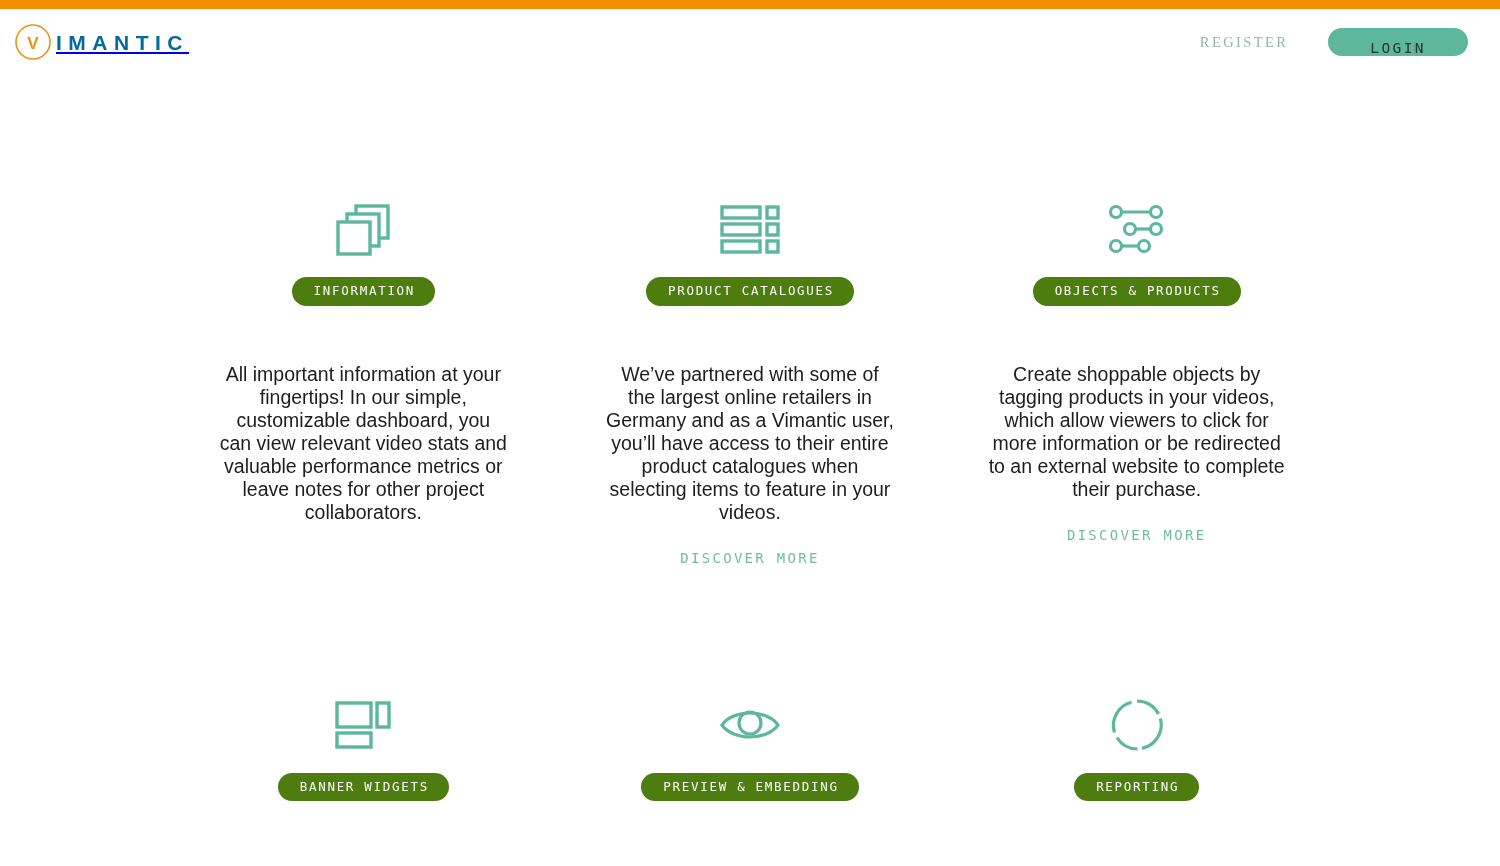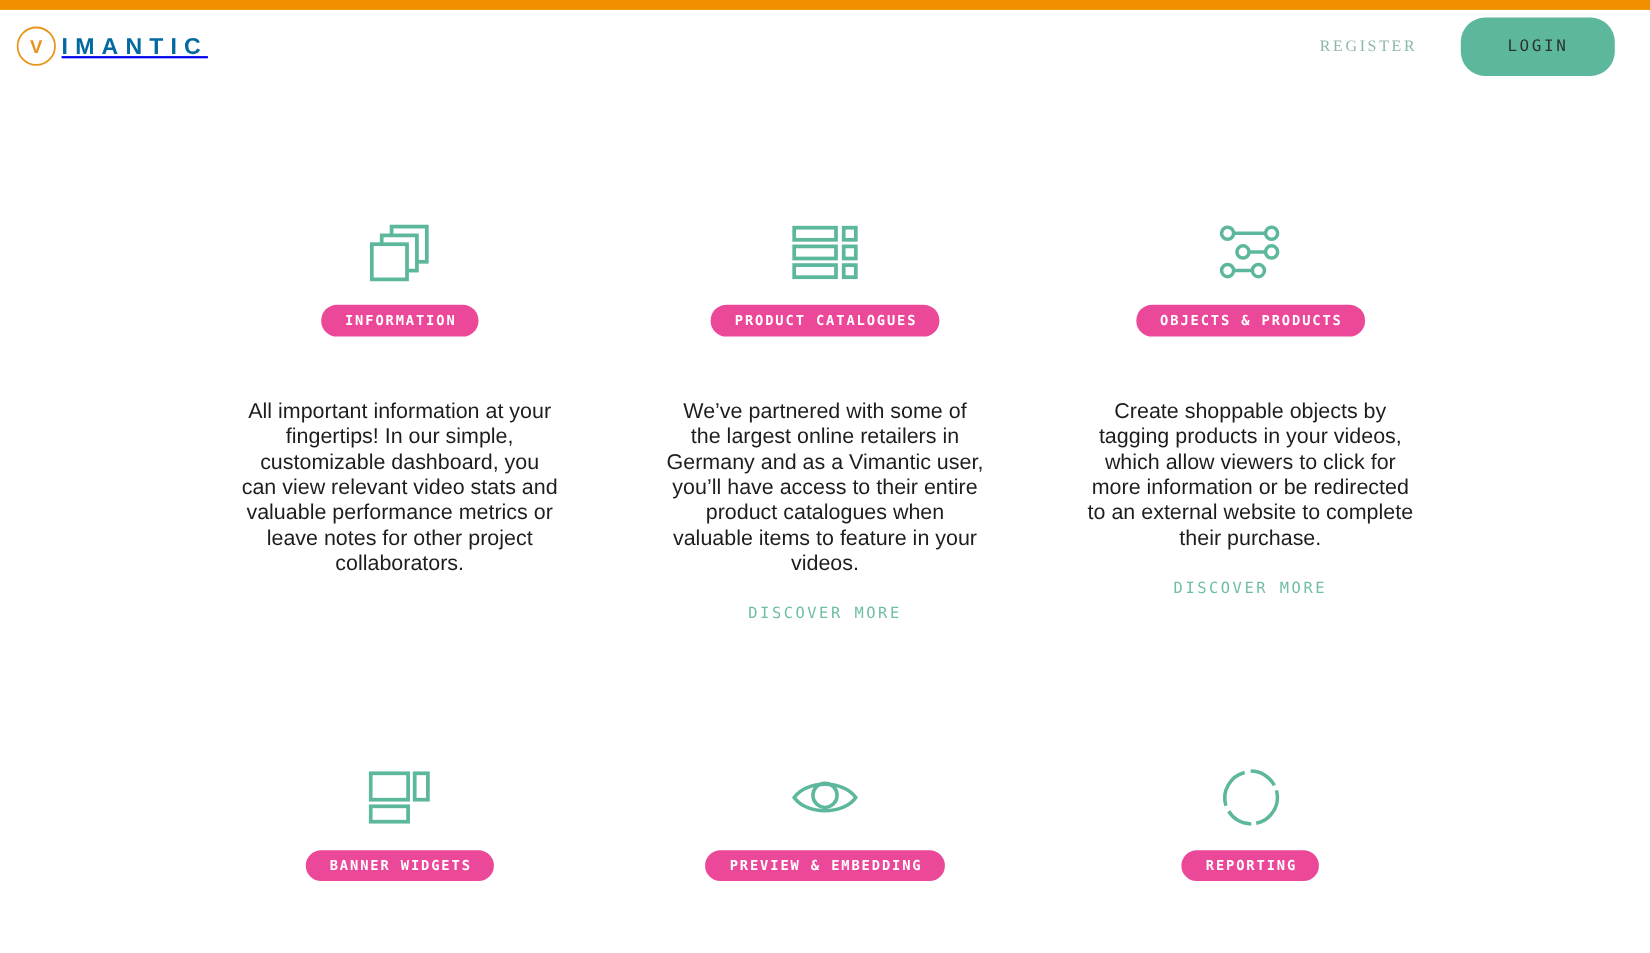--- a/index.html
+++ b/index.html
@@ -65,21 +65,21 @@
     text-decoration: none;
     cursor: pointer;
     white-space: nowrap;
   }
 
   .login-btn {
     background: #5cb79d;
     color: #2b3330;
     border: none;
     border-radius: 22px;
-    height: 53px;
+    height: 28px;
     padding: 0 42px;
     font-family: "DejaVu Sans Mono", monospace;
     font-size: 14.5px;
     letter-spacing: 2.4px;
     cursor: pointer;
     line-height: 40px;
     white-space: nowrap;
   }
 
   
@@ -105,31 +105,30 @@
   .feature-icon {
     height: 68px;
     display: flex;
     align-items: center;
     justify-content: center;
     margin-bottom: 14px;
   }
 
   .badge {
     display: inline-block;
-    background: #ec4899;
+    background: #4d7c0f;
     color: #ffffff;
     border-radius: 16px;
     padding: 8px 20px 8px 22px;
     font-family: "DejaVu Sans Mono", monospace;
     font-size: 12.5px;
     letter-spacing: 1.7px;
     line-height: 1;
     white-space: nowrap;
     cursor: pointer;
-    font-weight: bold;
   }
 
   .feature-text {
     margin-top: 57px;
     width: 290px;
     font-family: "Liberation Sans", sans-serif;
     font-size: 19.5px;
     line-height: 23px;
     color: #1d1d1d;
   }
@@ -193,21 +192,21 @@
           <rect x="2" y="4" width="38" height="11"></rect>
           <rect x="2" y="21" width="38" height="11"></rect>
           <rect x="2" y="38" width="38" height="11"></rect>
           <rect x="47" y="4" width="11" height="11"></rect>
           <rect x="47" y="21" width="11" height="11"></rect>
           <rect x="47" y="38" width="11" height="11"></rect>
         </g>
       </svg>
     </div>
     <span class="badge">PRODUCT CATALOGUES</span>
-    <p class="feature-text">We’ve partnered with some of the largest online retailers in Germany and as a Vimantic user, you’ll have access to their entire product catalogues when valuable items to feature in your videos.</p>
+    <p class="feature-text">We’ve partnered with some of the largest online retailers in Germany and as a Vimantic user, you’ll have access to their entire product catalogues when selecting items to feature in your videos.</p>
     <a class="discover" href="#">DISCOVER MORE</a>
   </div>
 
   <div class="feature">
     <div class="feature-icon">
       <svg width="66" height="52" viewBox="0 0 66 52">
         <g fill="none" stroke="#5cb79d" stroke-width="3.2">
           <line x1="14" y1="9" x2="50" y2="9"></line>
           <circle cx="12" cy="9" r="5.5" fill="#ffffff"></circle>
           <circle cx="52" cy="9" r="5.5" fill="#ffffff"></circle>

